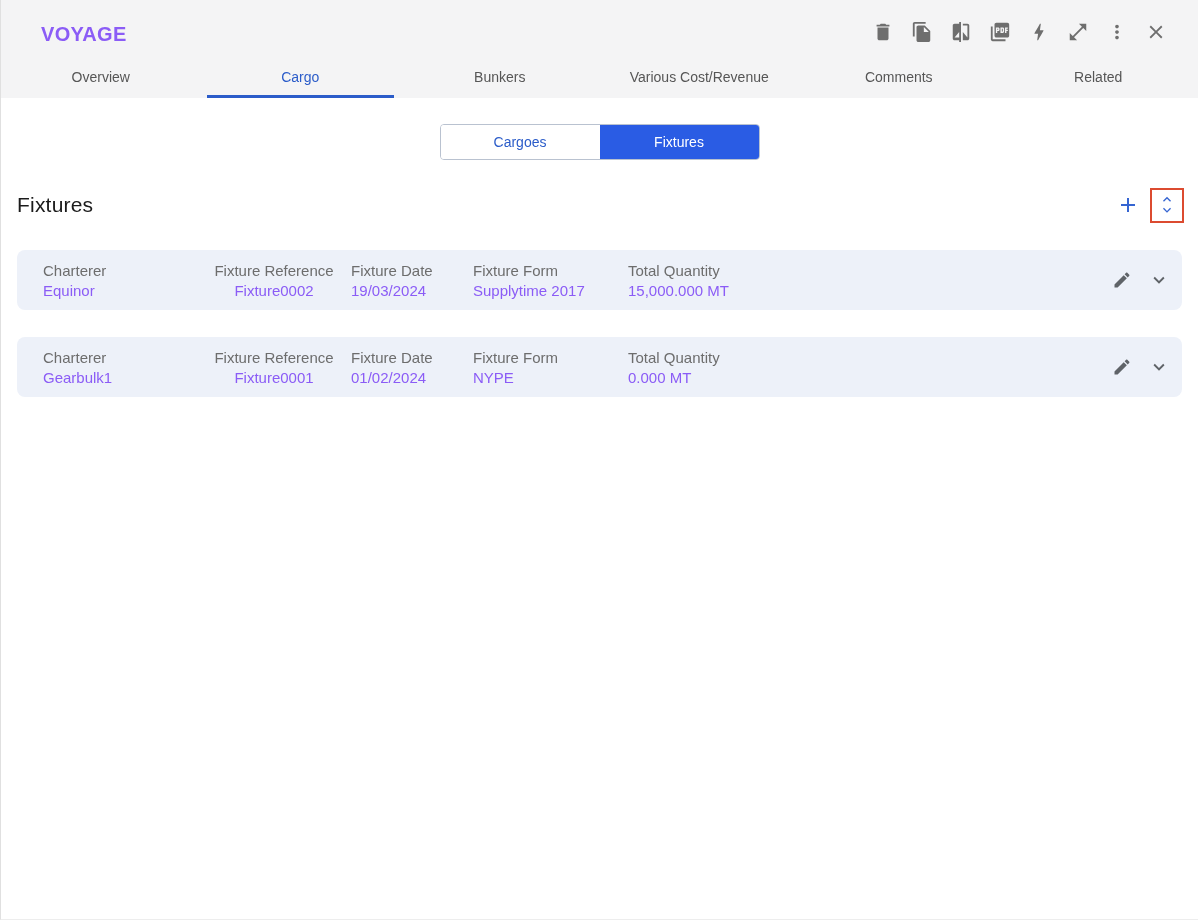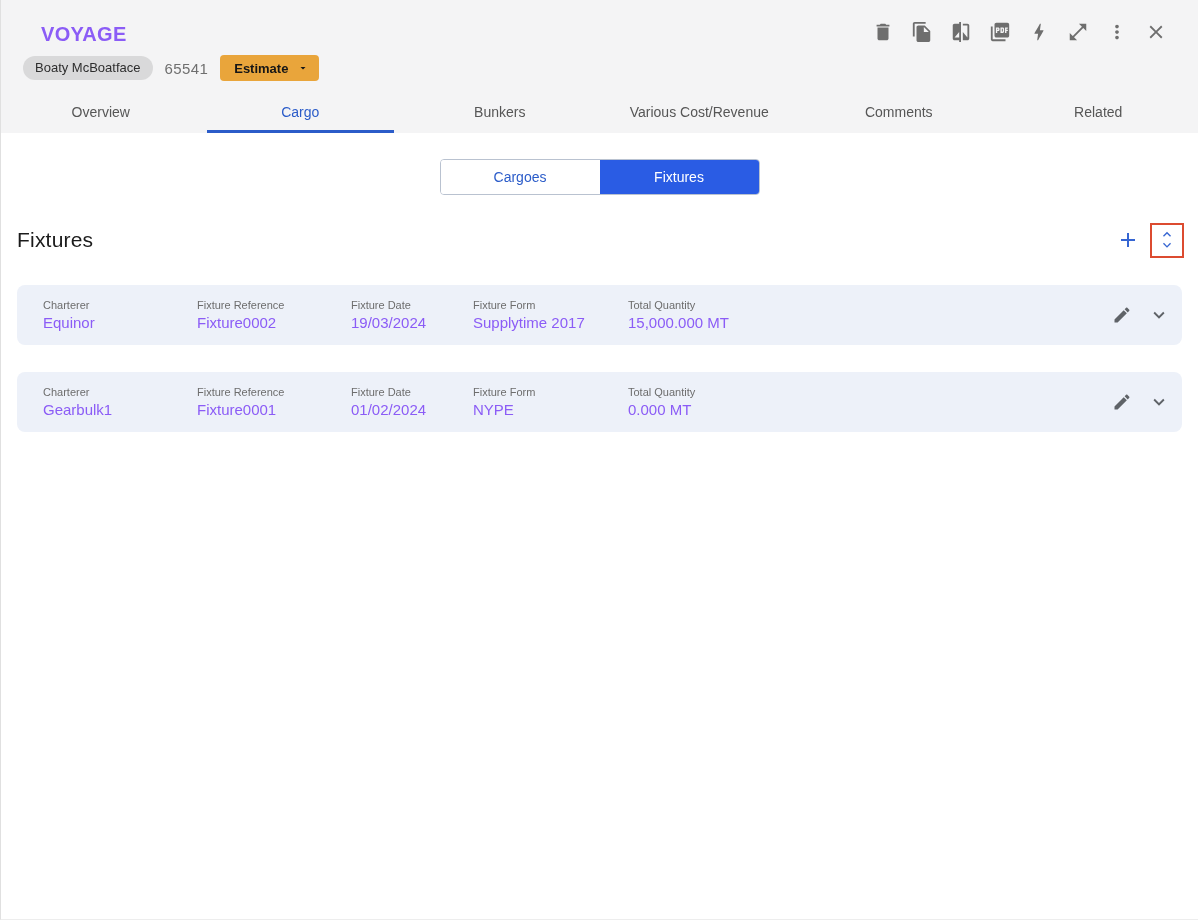--- a/index.html
+++ b/index.html
@@ -94,49 +94,39 @@
   }
   .unfold-btn svg { width:16px; height:11px; fill:currentColor; }
   .fixture-row {
     margin:27px 16px 0; height:60px;
     background:#edf1f9; border-radius:8px;
     display:flex; align-items:center;
     padding:0 10px 0 26px; cursor:pointer;
   }
   .field { display:flex; flex-direction:column; gap:3px; }
   .f-charterer { width:154px; }
-  .f-ref      { width:154px; }
+  .f-ref      { width:154px;text-align:center; }
   .f-date     { width:110px; }
   .f-form     { width:155px;margin-left:12px; }
   .f-qty      { flex:1; }
-  .flabel { font-size:11px; color:#6d6d6d; }
+  .flabel { font-size:15px; color:#6d6d6d; }
   .fvalue { font-size:15px; color:#8b5cf6; }
   .row-actions { display:flex; align-items:center; gap:16px; padding-right:2px; }
   .edit-btn  { width:20px; height:20px; color:#5f6368; }
   .edit-btn svg { width:20px; height:20px; }
   .chev-btn  { width:22px; height:22px; color:#5f6368; }
 </style>
 </head>
 <body>
 
 <div class="app">
 
   <header class="header">
     <div class="header-inner">
       <h1 class="page-title">VOYAGE</h1>
-      <div class="header-meta">
-        <span class="chip">Boaty McBoatface</span>
-        <span class="voyage-number">65541</span>
-        <button class="estimate-btn">
-          <span>Estimate</span>
-          <svg viewBox="0 0 24 24">
-              <path d="M7 10l5 5 5-5z"></path>
-            </svg>
-        </button>
-      </div>
     </div>
 
     <div class="toolbar">
       <button class="icon-btn" title="Delete">
         <svg viewBox="0 0 24 24">
             <path d="M6 19c0 1.1.9 2 2 2h8c1.1 0 2-.9 2-2V7H6v12zM19 4h-3.5l-1-1h-5l-1 1H5v2h14V4z"></path>
           </svg>
       </button>
       <button class="icon-btn" title="Copy">
         <svg viewBox="0 0 24 24">

